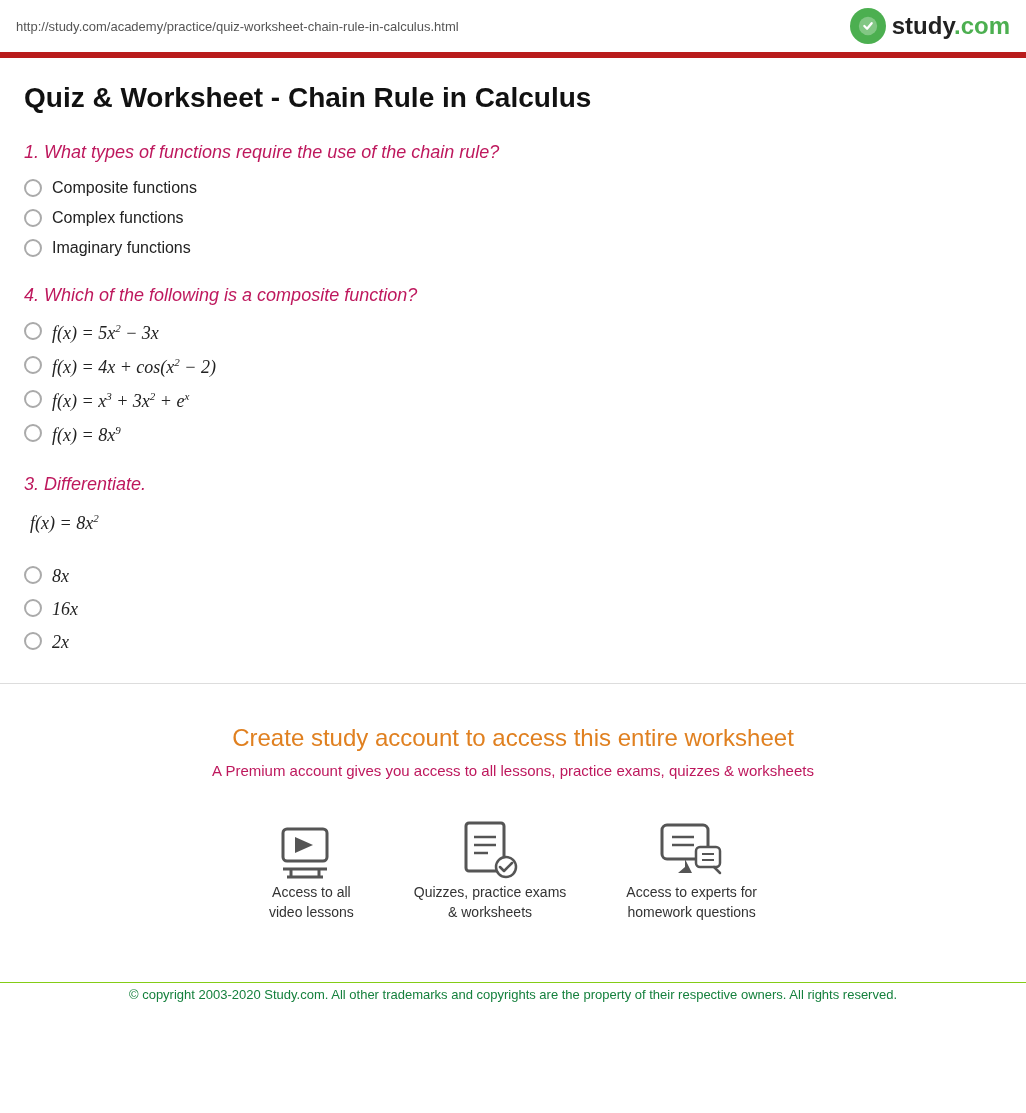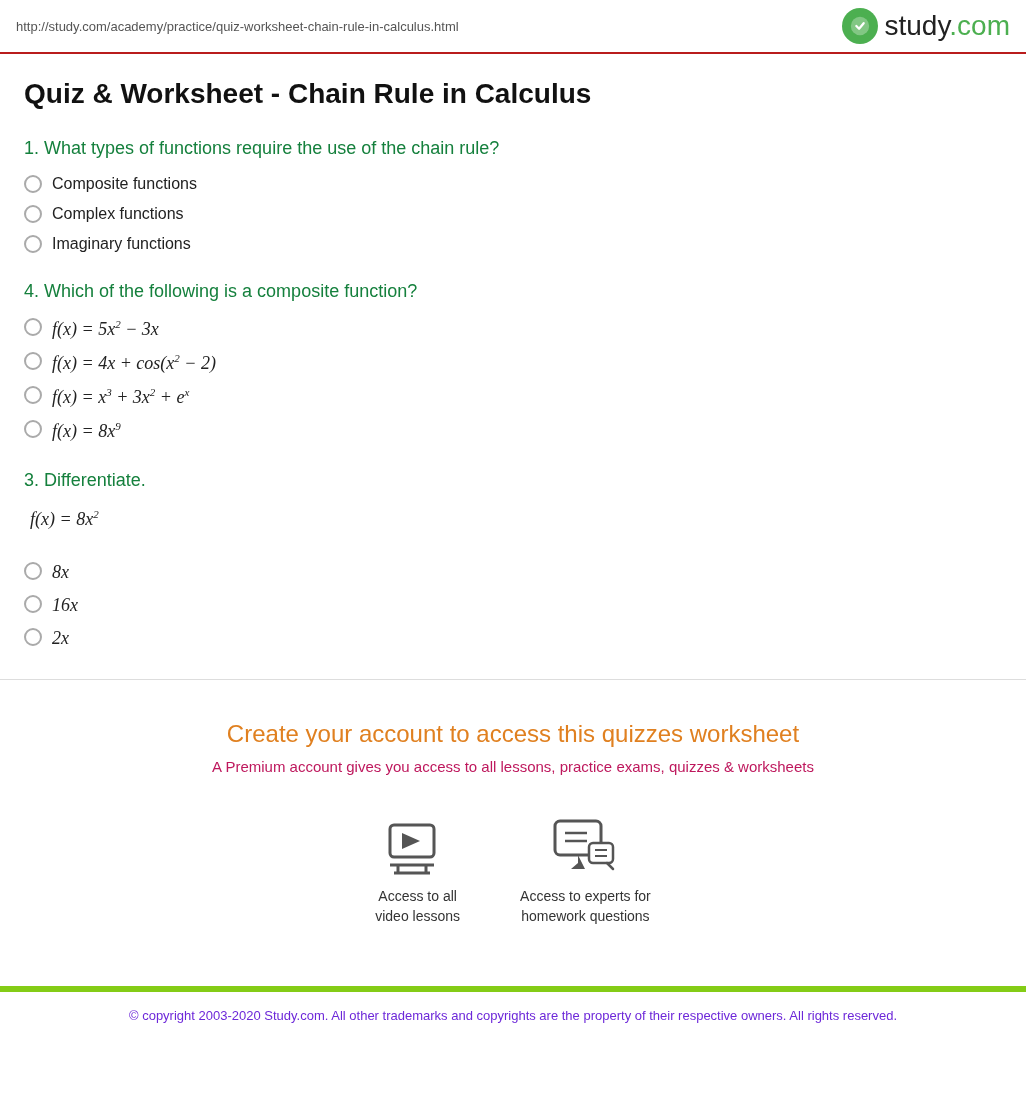--- a/index.html
+++ b/index.html
@@ -8,21 +8,21 @@
       font-size: 16px;
       background: #fff;
       color: #222;
       width: 1026px;
     }
     .top-bar {
       display: flex;
       justify-content: space-between;
       align-items: center;
       padding: 8px 16px;
-      border-bottom: 2px solid #b91c1c;
+      border-bottom: 6px solid #b91c1c;
     }
     .url-text {
       font-size: 13px;
       color: #555;
     }
     .logo-area {
       display: flex;
       align-items: center;
     }
     .logo-icon {
@@ -30,22 +30,22 @@
       height: 36px;
       background: #4CAF50;
       border-radius: 50%;
       display: flex;
       align-items: center;
       justify-content: center;
       margin-right: 6px;
     }
     .logo-icon svg { width: 22px; height: 22px; }
     .logo-text {
-      font-size: 28px;
-      font-weight: normal;
+      font-size: 24px;
+      font-weight: bold;
       color: #222;
     }
     .logo-text span { color: #4CAF50; }
 
     .main-content {
       padding: 24px 24px 0 24px;
       max-width: 1000px;
     }
 
     h1.page-title {
@@ -56,21 +56,22 @@
     }
 
     .question {
       margin-bottom: 28px;
     }
 
     .question-text {
       font-size: 18px;
       font-weight: normal;
       margin-bottom: 16px;
-      color: #15803d;
+      color: #be185d;
+      font-style: italic;
     }
 
     .option {
       display: flex;
       align-items: flex-start;
       margin-bottom: 12px;
       font-size: 16px;
     }
 
     .formula {
@@ -116,43 +117,43 @@
       display: flex;
       justify-content: center;
       gap: 60px;
       margin-bottom: 40px;
     }
 
     .feature {
       display: flex;
       flex-direction: column;
       align-items: center;
-      gap: 8px;
+      gap: 0;
       max-width: 160px;
     }
 
     .feature-icon {
       width: 68px;
       height: 68px;
     }
 
     .feature-label {
       font-size: 14px;
       color: #333;
       text-align: center;
       line-height: 1.4;
     }
 
     .footer {
       background: #fff;
-      border-top: 6px solid #84cc16;
-      padding: 16px;
+      border-top: 1px solid #84cc16;
+      padding: 4px;
       text-align: center;
       font-size: 13px;
-      color: #6d28d9;
+      color: #15803d;
     }
 
     
     .radio-circle {
       width: 18px;
       height: 18px;
       border-radius: 50%;
       border: 2px solid #aaa;
       background: #fff;
       display: inline-flex;
@@ -269,37 +270,48 @@
       <span class="radio-circle">
           <span class="radio-circle-inner"></span>
         </span>
       <span class="formula">2<i>x</i></span>
     </div>
   </div>
 
 </div>
 
 <div class="promo-section">
-  <div class="promo-title">Create your account to access this quizzes worksheet</div>
+  <div class="promo-title">Create study account to access this entire worksheet</div>
   <div class="promo-subtitle">A Premium account gives you access to all lessons, practice exams, quizzes &amp; worksheets</div>
 
   <div class="promo-features">
 
     <div class="feature">
       <svg class="feature-icon" viewBox="0 0 68 68" fill="none">
         <rect x="6" y="14" width="44" height="32" rx="4" stroke="#555" stroke-width="3" fill="none"></rect>
         <polygon points="18,22 18,38 36,30" fill="#555"></polygon>
         <line x1="6" y1="54" x2="50" y2="54" stroke="#555" stroke-width="3"></line>
         <line x1="14" y1="54" x2="14" y2="62" stroke="#555" stroke-width="3"></line>
         <line x1="42" y1="54" x2="42" y2="62" stroke="#555" stroke-width="3"></line>
         <line x1="10" y1="62" x2="46" y2="62" stroke="#555" stroke-width="3"></line>
       </svg>
       <span class="feature-label">Access to all<br>video lessons</span>
     </div>
 
+    <div class="feature">
+      <svg class="feature-icon" viewBox="0 0 68 68" fill="none">
+        <rect x="10" y="8" width="38" height="48" rx="3" stroke="#555" stroke-width="3" fill="none"></rect>
+        <line x1="18" y1="22" x2="40" y2="22" stroke="#555" stroke-width="2.5"></line>
+        <line x1="18" y1="30" x2="40" y2="30" stroke="#555" stroke-width="2.5"></line>
+        <line x1="18" y1="38" x2="32" y2="38" stroke="#555" stroke-width="2.5"></line>
+        <circle cx="50" cy="52" r="10" fill="white" stroke="#555" stroke-width="2.5"></circle>
+        <path d="M44 52 L48 56 L56 48" stroke="#555" stroke-width="2.5" fill="none" stroke-linecap="round" stroke-linejoin="round"></path>
+      </svg>
+      <span class="feature-label">Quizzes, practice exams<br>&amp; worksheets</span>
+    </div>
 
     <div class="feature">
       <svg class="feature-icon" viewBox="0 0 68 68" fill="none">
         <rect x="4" y="10" width="46" height="34" rx="5" stroke="#555" stroke-width="3" fill="none"></rect>
         <line x1="14" y1="22" x2="36" y2="22" stroke="#555" stroke-width="2.5"></line>
         <line x1="14" y1="30" x2="36" y2="30" stroke="#555" stroke-width="2.5"></line>
         <path d="M27 44 L27 52 L20 58 L34 58 Z" fill="#555"></path>
         <rect x="38" y="32" width="24" height="20" rx="4" fill="white" stroke="#555" stroke-width="2.5"></rect>
         <line x1="44" y1="39" x2="56" y2="39" stroke="#555" stroke-width="2"></line>
         <line x1="44" y1="45" x2="56" y2="45" stroke="#555" stroke-width="2"></line>

